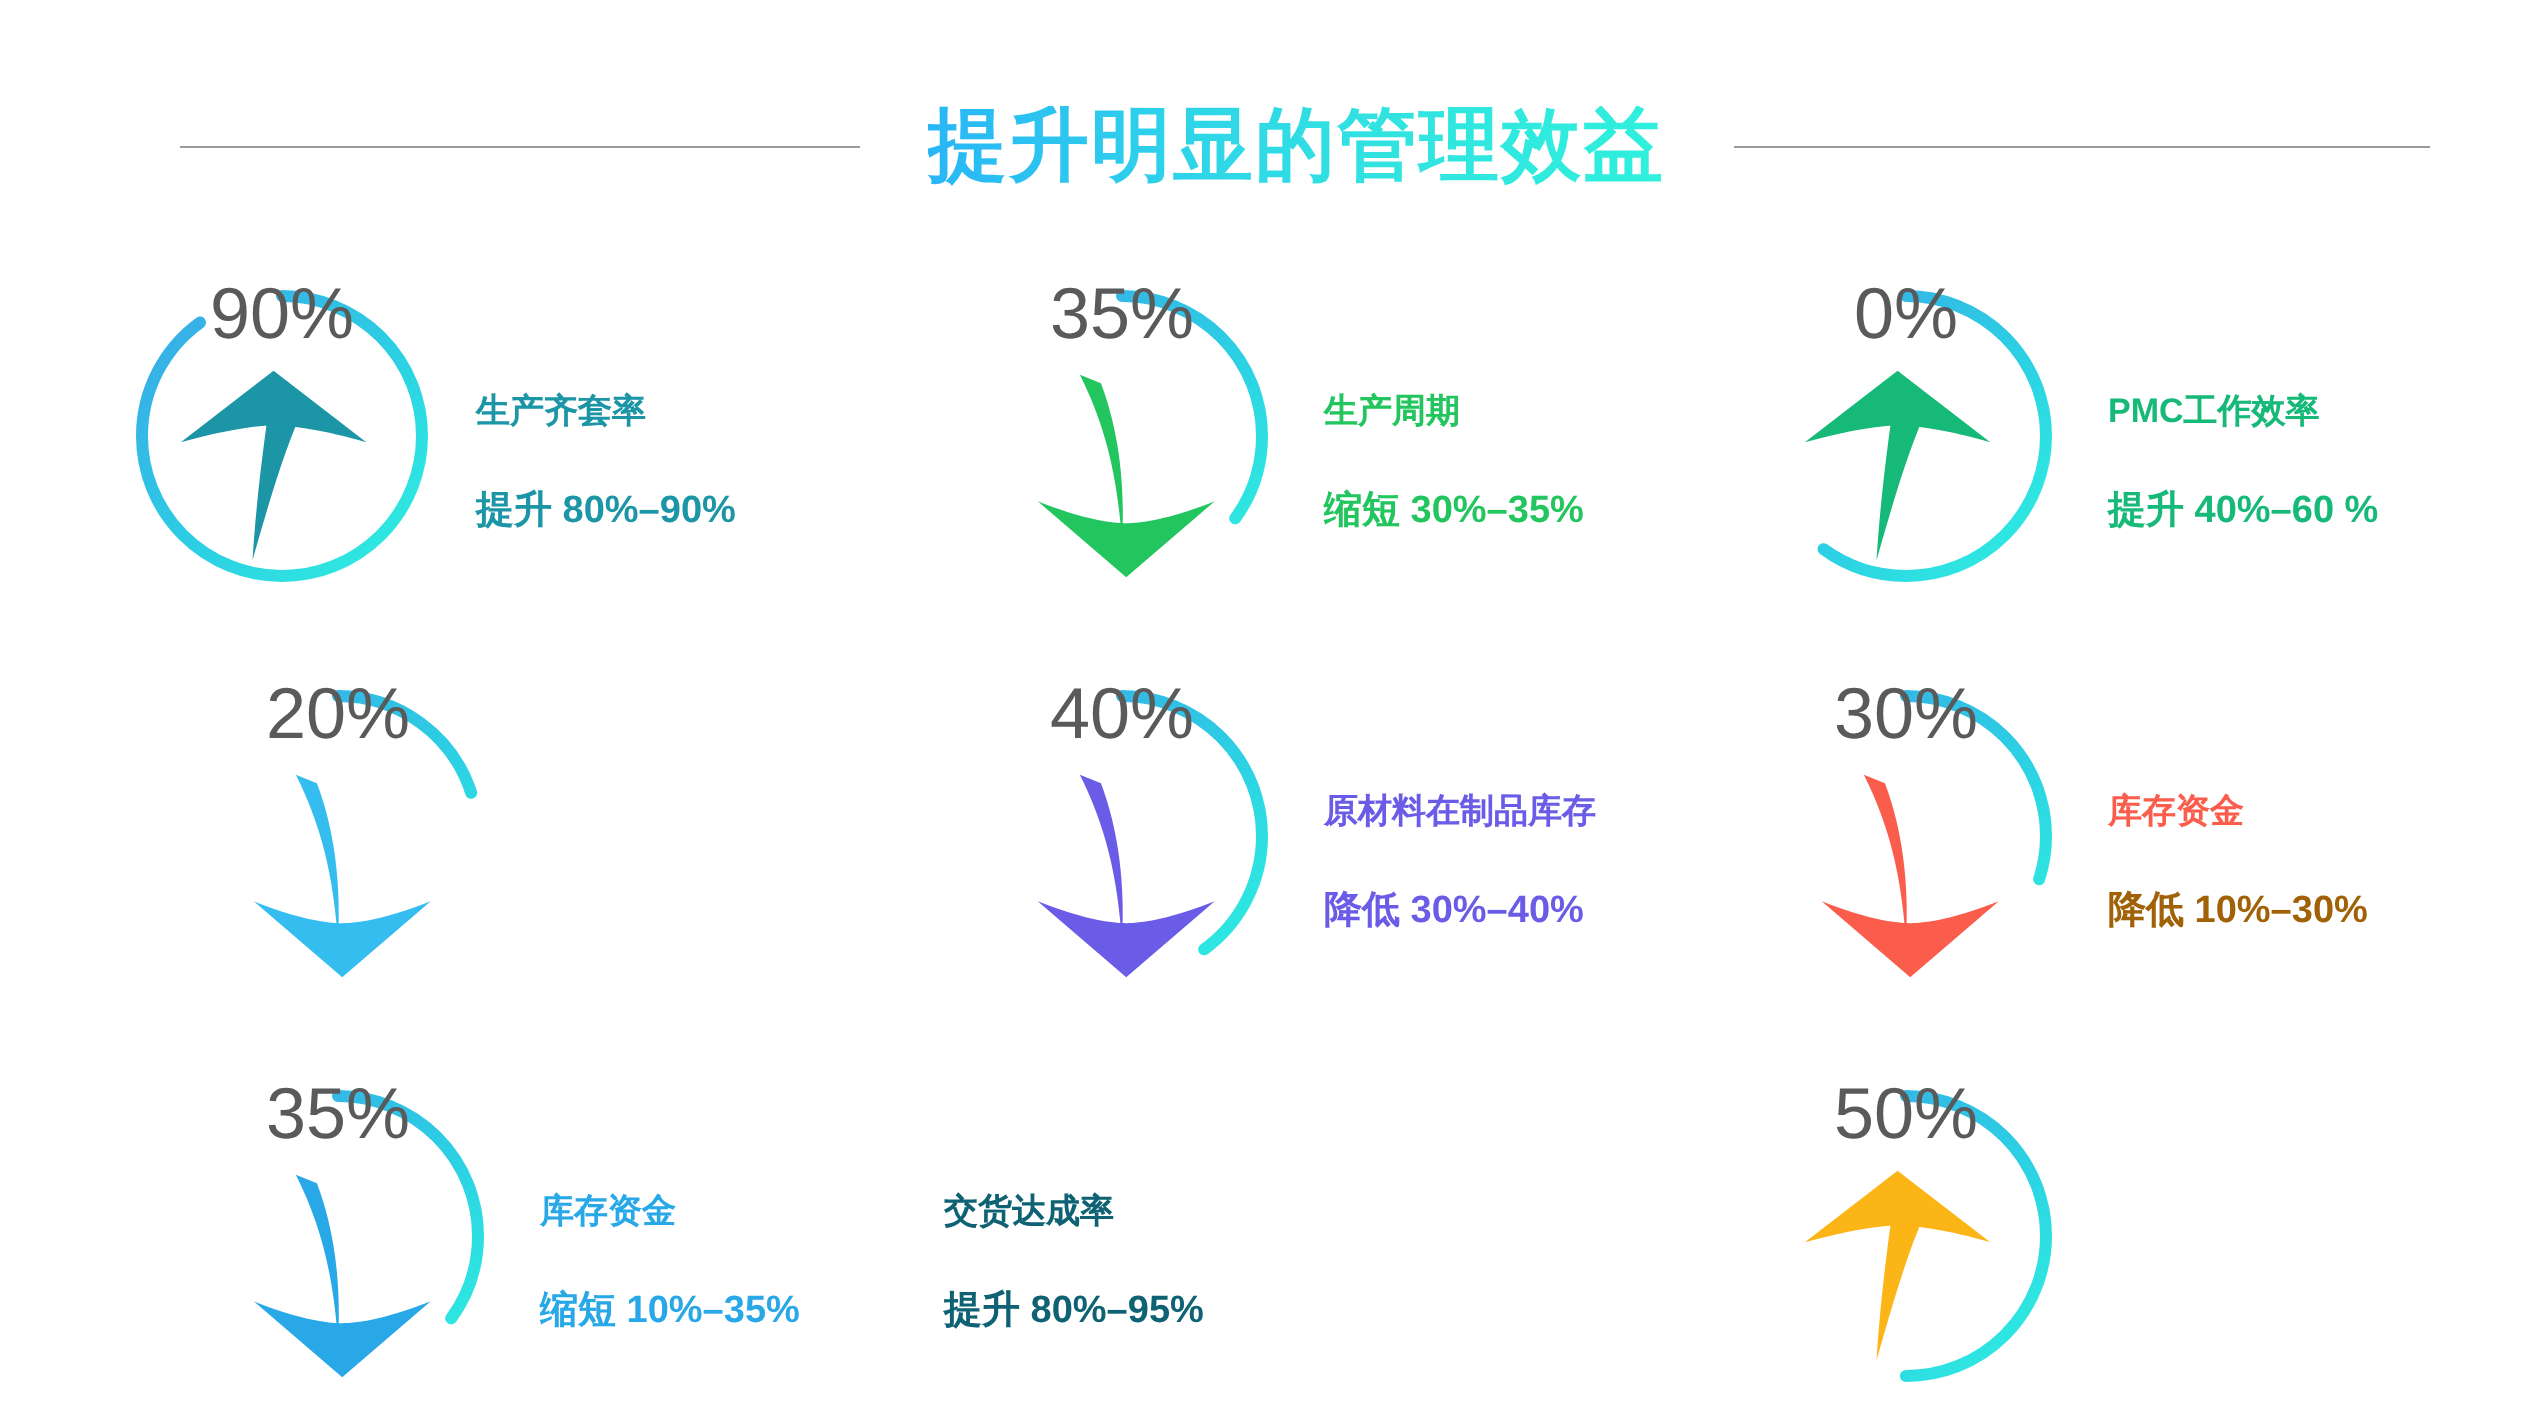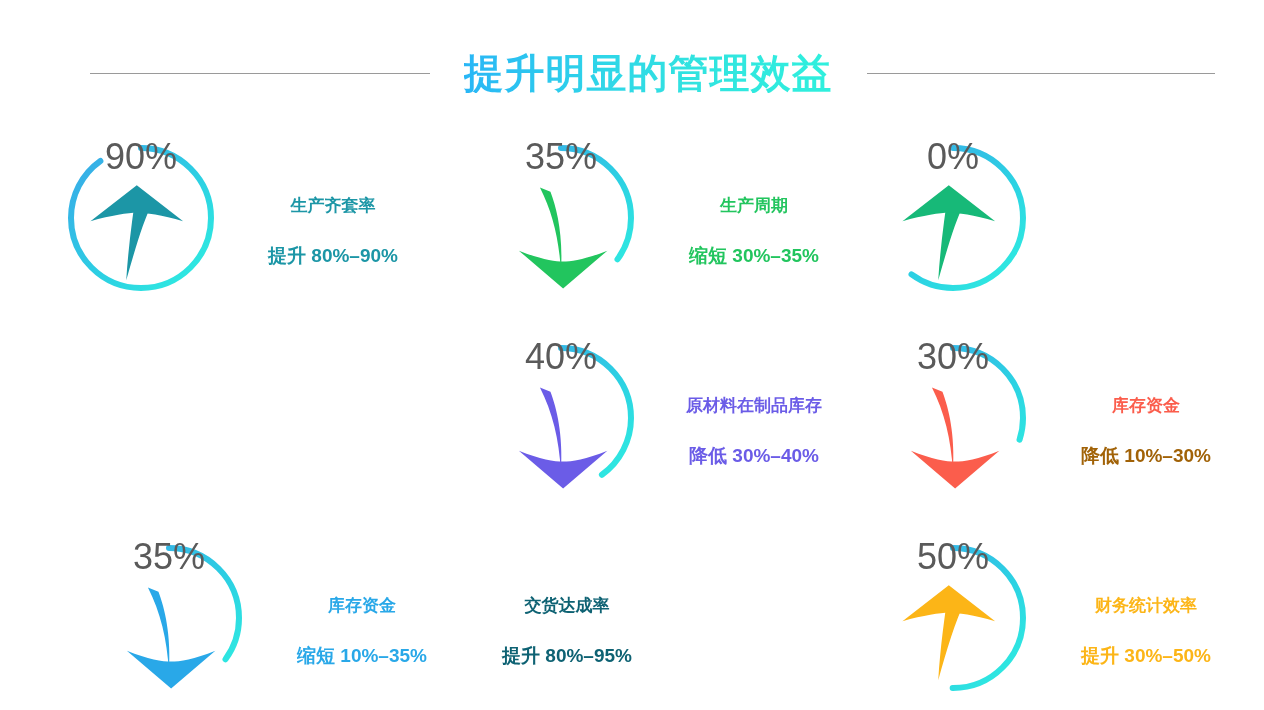--- a/index.html
+++ b/index.html
@@ -52,21 +52,21 @@
   }
   .pct{
     font-size:36px;color:#5a5a5a;font-weight:400;line-height:1;
     letter-spacing:0px;
   }
   .arrow{
     margin-top:4px;width:26px;height:28px;display:block;
   }
   .texts{
     margin-left:18px;display:flex;flex-direction:column;
-    justify-content:center;align-items:center;width:190px;margin-top:28px;
+    justify-content:center;width:190px;margin-top:28px;
   }
   .lbl{
     font-size:17px;font-weight:bold;line-height:1.2;white-space:nowrap;
   }
   .sub{
     font-size:19px;font-weight:bold;line-height:1.2;white-space:nowrap;
     margin-top:28px;
   }
   
   .card.shift .gauge{margin-left:28px;}
@@ -145,22 +145,45 @@
           <circle cx="79" cy="79" r="70" fill="none" stroke="url(#g2)" stroke-width="6" stroke-linecap="round" stroke-dasharray="263.89 175.93" transform="rotate(-90 79 79)"></circle>
         </svg>
         <div class="gauge-center">
           <div class="pct">0%</div>
           <svg class="arrow" viewBox="0 0 28 28" xmlns="http://www.w3.org/2000/svg">
             <path d="M13 2 C12 9 11 16 10.5 24 C12.5 17 14.5 10 17 5 Z" fill="#17b978"></path>
             <path d="M2 10 L13 1.5 L24 10 C19 8.5 15 8 13 8 C11 8 7 8.6 2 10 Z" fill="#17b978"></path>
           </svg>
         </div>
       </div>
-    </div>
-    <div class="card shift">
+      <div class="texts">
+        <div class="lbl" style="color:#17b978">PMC工作效率</div>
+        <div class="sub" style="color:#17b978">提升 40%–60 %</div>
+      </div>
+    </div>
+    <div class="card shift">
+      <div class="gauge">
+        <svg viewBox="0 0 158 158" xmlns="http://www.w3.org/2000/svg">
+          <defs>
+            <linearGradient id="g3" x1="1" y1="0" x2="0" y2="1">
+              <stop offset="0%" stop-color="#3aa7e8"></stop>
+              <stop offset="55%" stop-color="#2ccfe3"></stop>
+              <stop offset="100%" stop-color="#2ff0e0"></stop>
+            </linearGradient>
+          </defs>
+          <circle cx="79" cy="79" r="70" fill="none" stroke="url(#g3)" stroke-width="6" stroke-linecap="round" stroke-dasharray="87.96 351.86" transform="rotate(-90 79 79)"></circle>
+        </svg>
+        <div class="gauge-center">
+          <div class="pct">20%</div>
+          <svg class="arrow" viewBox="0 0 28 28" xmlns="http://www.w3.org/2000/svg">
+            <path d="M9 2 C12 8 13.5 14 14 22 C14.5 13 13 7 11.5 3 Z" fill="#35bdf0"></path>
+            <path d="M4 17 L14.5 26 L25 17 C20 19 16.5 19.6 14.5 19.6 C12.5 19.6 9 19 4 17 Z" fill="#35bdf0"></path>
+          </svg>
+        </div>
+      </div>
     </div>
     <div class="card shift">
       <div class="gauge">
         <svg viewBox="0 0 158 158" xmlns="http://www.w3.org/2000/svg">
           <defs>
             <linearGradient id="g4" x1="1" y1="0" x2="0" y2="1">
               <stop offset="0%" stop-color="#3aa7e8"></stop>
               <stop offset="55%" stop-color="#2ccfe3"></stop>
               <stop offset="100%" stop-color="#2ff0e0"></stop>
             </linearGradient>
@@ -248,19 +271,15 @@
           </defs>
           <circle cx="79" cy="79" r="70" fill="none" stroke="url(#g8)" stroke-width="6" stroke-linecap="round" stroke-dasharray="219.91 219.91" transform="rotate(-90 79 79)"></circle>
         </svg>
         <div class="gauge-center">
           <div class="pct">50%</div>
           <svg class="arrow" viewBox="0 0 28 28" xmlns="http://www.w3.org/2000/svg">
             <path d="M13 2 C12 9 11 16 10.5 24 C12.5 17 14.5 10 17 5 Z" fill="#fcb517"></path>
             <path d="M2 10 L13 1.5 L24 10 C19 8.5 15 8 13 8 C11 8 7 8.6 2 10 Z" fill="#fcb517"></path>
           </svg>
         </div>
-      </div>
-      <div class="texts">
-        <div class="lbl" style="color:#fcb517">财务统计效率</div>
-        <div class="sub" style="color:#fcb517">提升 30%–50%</div>
       </div>
     </div>
   </div>
 
 </body></html>

